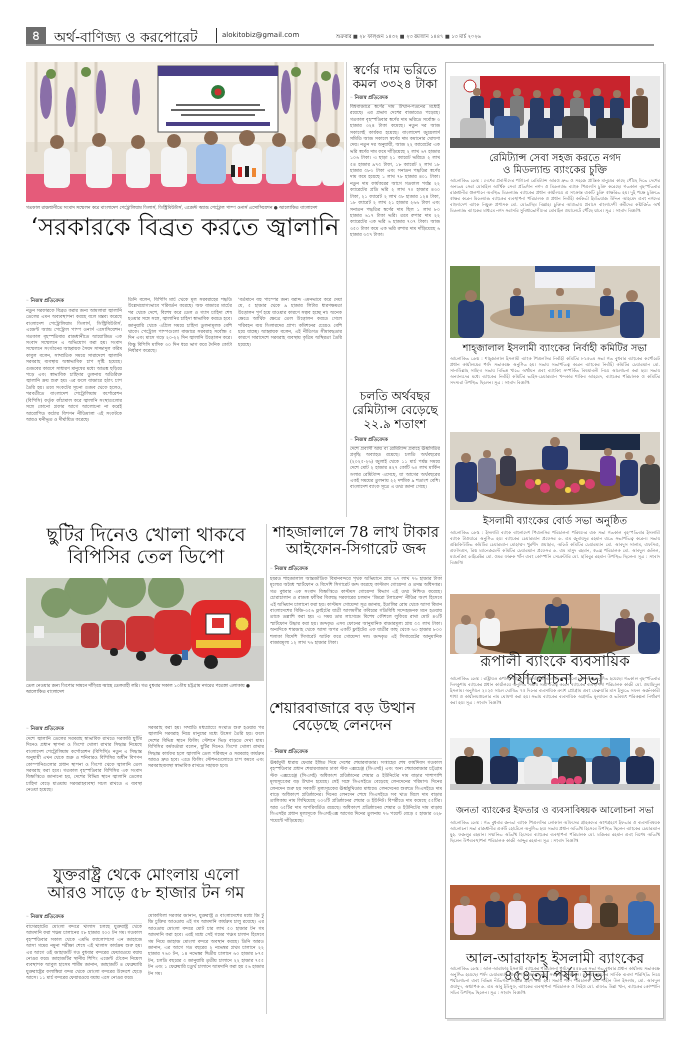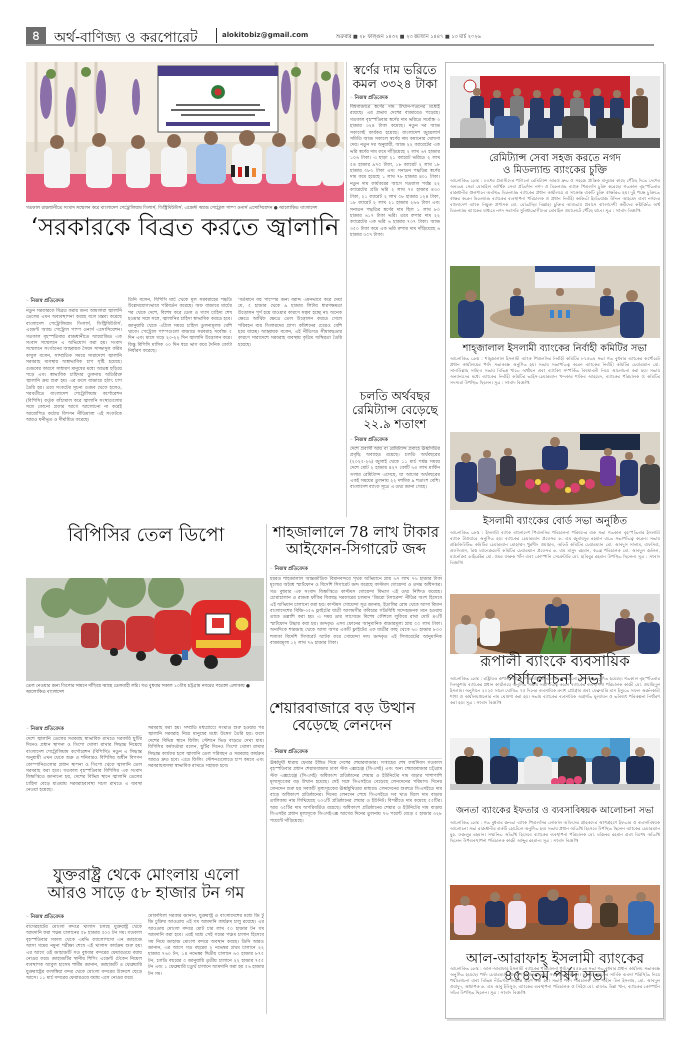--- a/index.html
+++ b/index.html
@@ -3,21 +3,21 @@
 <meta charset="utf-8">
 <style>
   * { box-sizing: border-box; margin: 0; padding: 0; }
   html, body { width: 700px; height: 1050px; background: #ffffff; overflow: hidden; }
   body { font-family: "DejaVu Sans", sans-serif; color: #222; position: relative; }
 
   .masthead { position: absolute; left: 26px; top: 26px; width: 628px; height: 20px; border-bottom: 2px solid #999; }
   .page-num { position: absolute; left: 0; top: 1px; width: 20px; height: 17px; background: #6d6d6d; color: #fff; font-size: 13px; line-height: 17px; text-align: center; font-weight: bold; }
   .section-title { position: absolute; left: 28px; top: 0; font-family: "DejaVu Serif", serif; font-size: 14px; color: #222; }
   .section-sep { position: absolute; left: 190px; top: 2px; width: 1px; height: 15px; background: #333; }
-  .email { position: absolute; left: 196px; top: 5px; font-size: 7px; color: #333; font-weight: bold; }
+  .email { position: absolute; left: 196px; top: 5px; font-size: 7px; color: #333; }
   .dateline { position: absolute; left: 310px; top: 7px; font-size: 5px; color: #444; white-space: nowrap; }
   .logo { position: absolute; right: 0; top: -2px; font-family: "DejaVu Serif", serif; font-size: 15px; font-weight: bold; color: #111; }
 
   .photo { position: absolute; overflow: hidden; }
   .photo svg { width: 100%; height: 100%; display: block; }
   .caption { position: absolute; font-size: 4.5px; color: #444; line-height: 6px; }
 
   .headline { position: absolute; text-align: center; font-family: "DejaVu Serif", serif; color: #111; line-height: 1.15; }
   .byline { position: absolute; font-size: 5px; font-weight: bold; color: #333; border-bottom: 1px solid #ddd; padding-bottom: 2px; }
   .byline::before { content: "◦ "; font-weight: normal; }
@@ -131,20 +131,21 @@
 
 <div class="headline" style="left:348px;top:390px;width:94px;font-size:12px;">
   <div>চলতি অর্থবছর</div>
   <div>রেমিট্যান্স বেড়েছে</div>
   <div>২২.৯ শতাংশ</div>
 </div>
 <div class="byline" style="left:350px;top:436px;width:90px;">নিজস্ব প্রতিবেদক</div>
 <div class="body-text" style="left:350px;top:446px;width:90px;height:70px;">দেশে প্রবাসী আয় বা রেমিট্যান্স প্রবাহে ঊর্ধ্বগতির প্রবৃদ্ধি অব্যাহত রয়েছে। চলতি অর্থবছরের (২০২৫-২৬) জুলাই থেকে ১১ মার্চ পর্যন্ত সময়ে দেশে মোট ২ হাজার ৪২৭ কোটি ৬০ লাখ মার্কিন ডলার রেমিট্যান্স এসেছে, যা আগের অর্থবছরের একই সময়ের তুলনায় ২২ দশমিক ৯ শতাংশ বেশি। বাংলাদেশ ব্যাংক সূত্রে এ তথ্য জানা গেছে।</div>
 
 <div class="headline" style="left:26px;top:524px;width:240px;font-size:19px;">
+  <div>ছুটির দিনেও খোলা থাকবে</div>
   <div>বিপিসির তেল ডিপো</div>
 </div>
 <div class="photo" style="left:26px;top:578px;width:238px;height:103px;">
   <svg viewBox="0 0 238 103" preserveAspectRatio="none">
     <rect width="238" height="103" fill="#d9dcd5"></rect>
     <rect x="0" y="0" width="238" height="55" fill="#c9cfc0"></rect>
     <g fill="#7f9a6a">
         <circle cx="60" cy="15" r="22"></circle>
         <circle cx="100" cy="10" r="20"></circle>
         <circle cx="140" cy="12" r="18"></circle>

